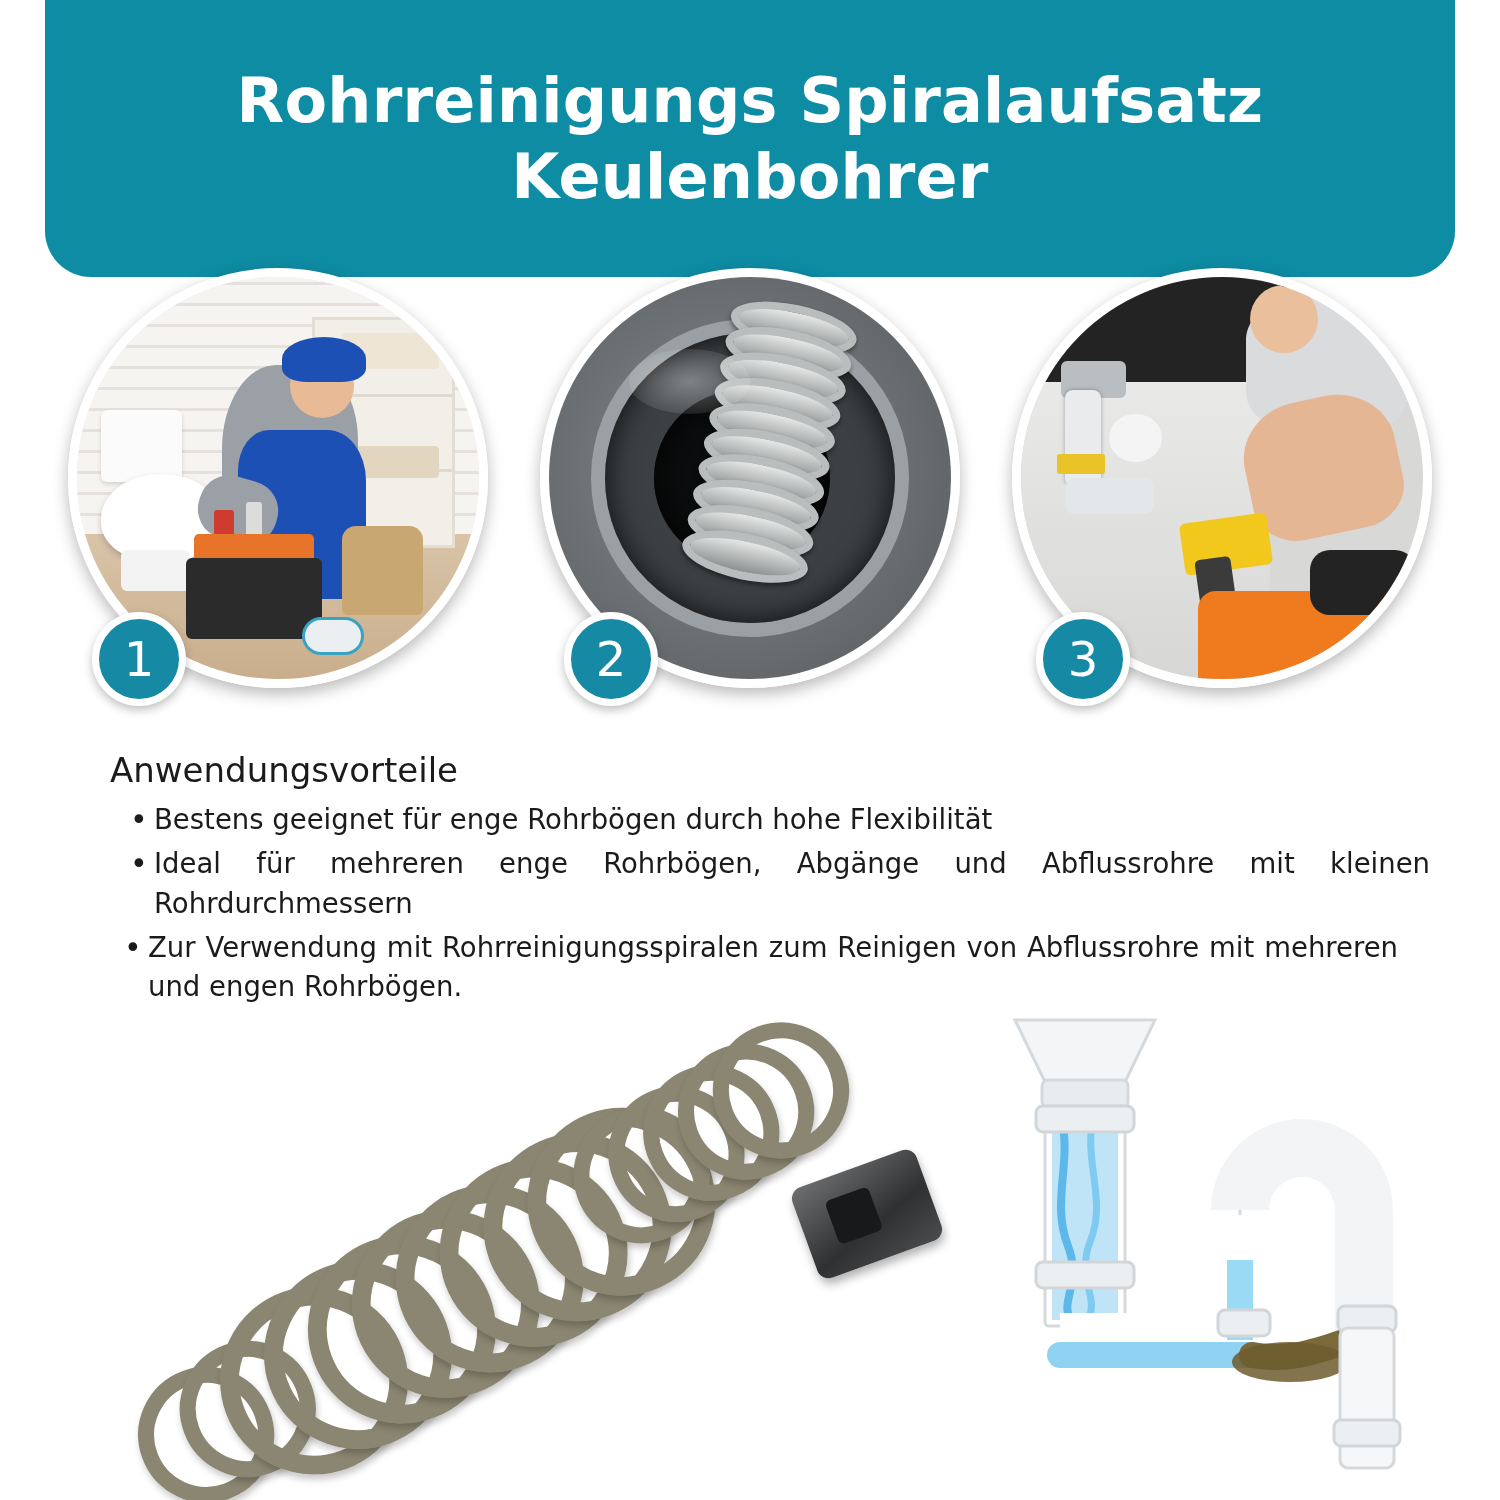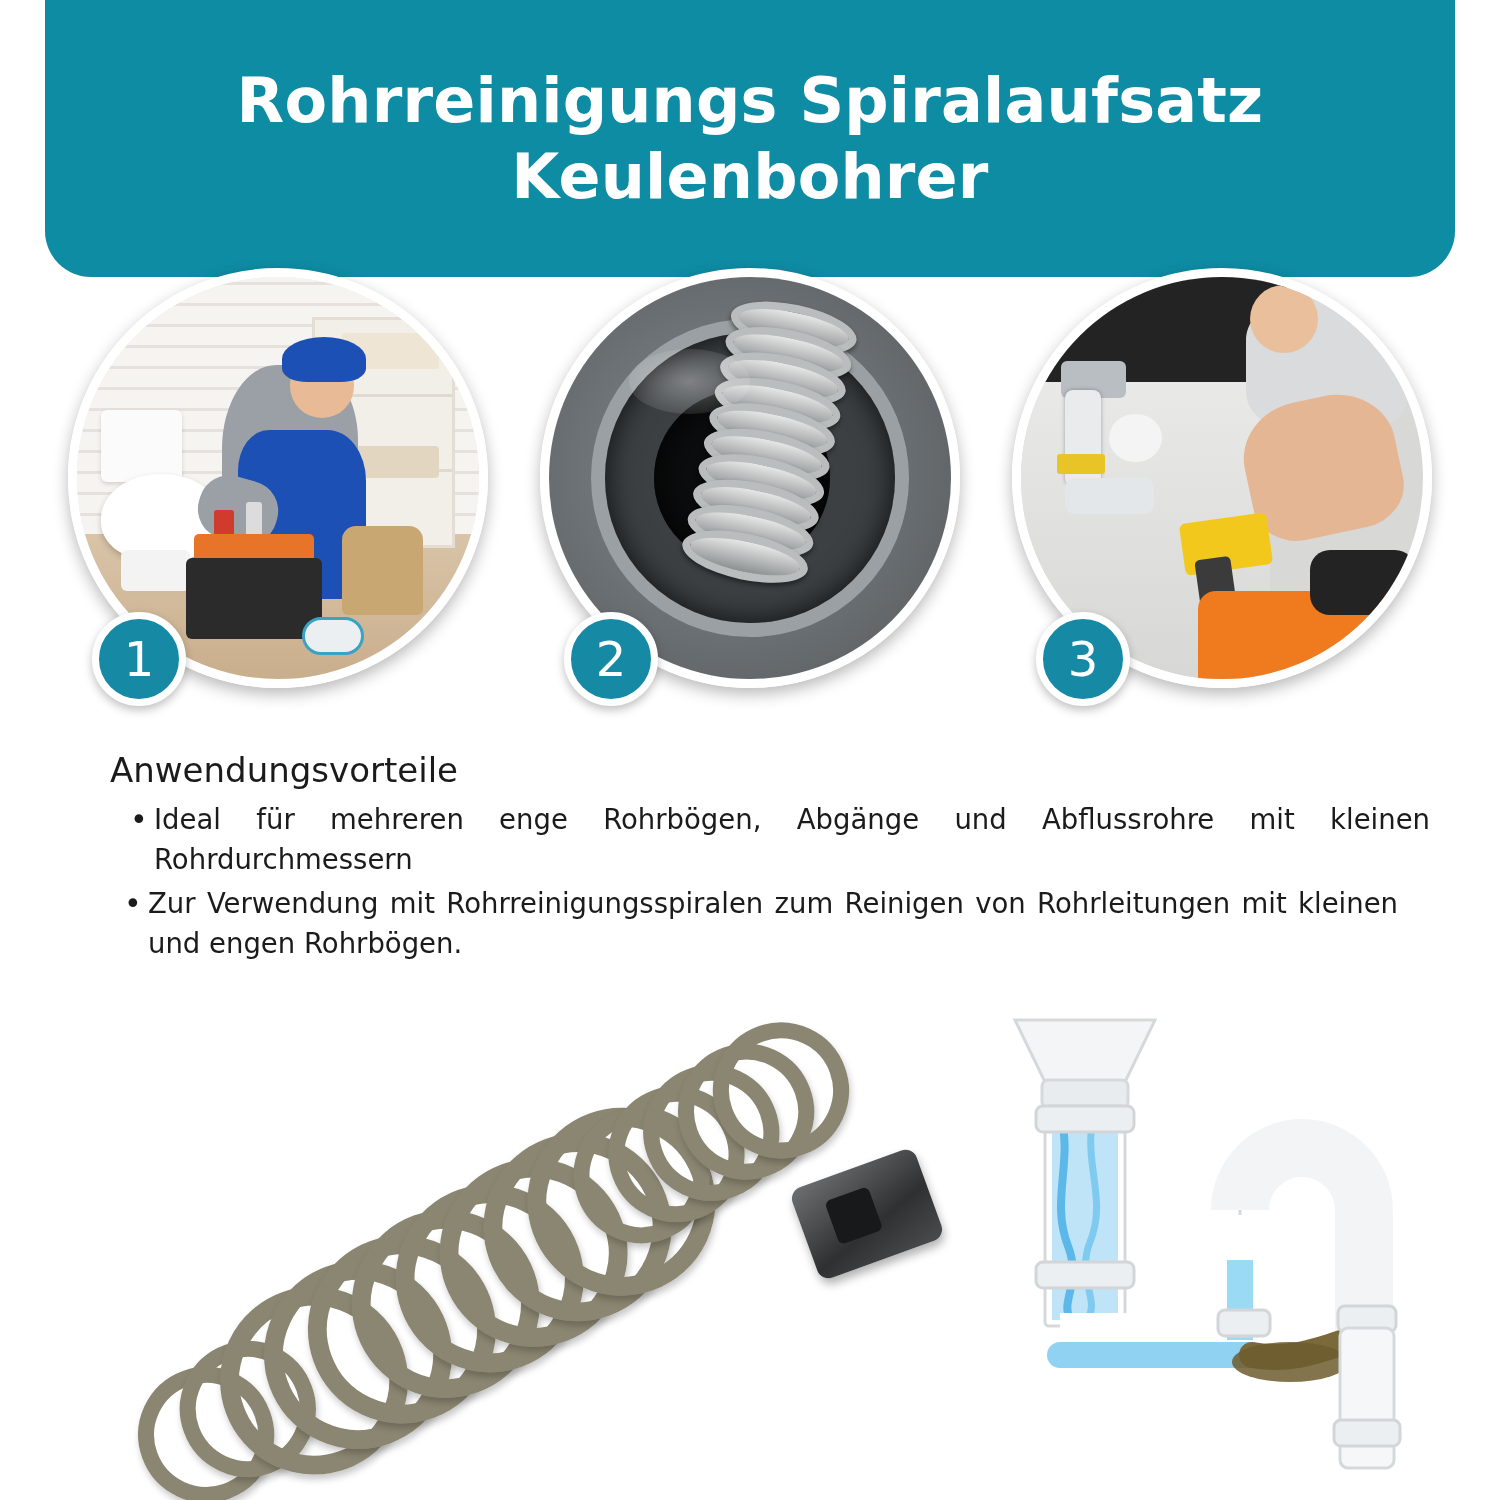--- a/index.html
+++ b/index.html
@@ -355,25 +355,26 @@
     </div>
     <div class="step-badge">3</div>
   </div>
 
 </div>
 
 <div class="content">
 
   <div class="sec-title">Anwendungsvorteile</div>
   <ul class="bullets">
+    <li>Bestens geeignet für enge Rohrbögen durch hohe Flexibilität</li>
     <li>Ideal für mehreren enge Rohrbögen, Abgänge und Abflussrohre mit kleinen Rohrdurchmessern</li>
   </ul>
 
   <ul class="bullets wide">
-    <li>Zur Verwendung mit Rohrreinigungsspiralen zum Reinigen von Rohrleitungen mit kleinen und engen Rohrbögen.</li>
+    <li>Zur Verwendung mit Rohrreinigungsspiralen zum Reinigen von Abflussrohre mit mehreren und engen Rohrbögen.</li>
   </ul>
 
 </div>
 
 <div class="product-area">
 
   <div class="spiral-wrap">
     <div class="spiral">
       <div class="ring small" style="left:10px;  top:175px;"></div>
       <div class="ring small" style="left:58px;  top:165px;"></div>

